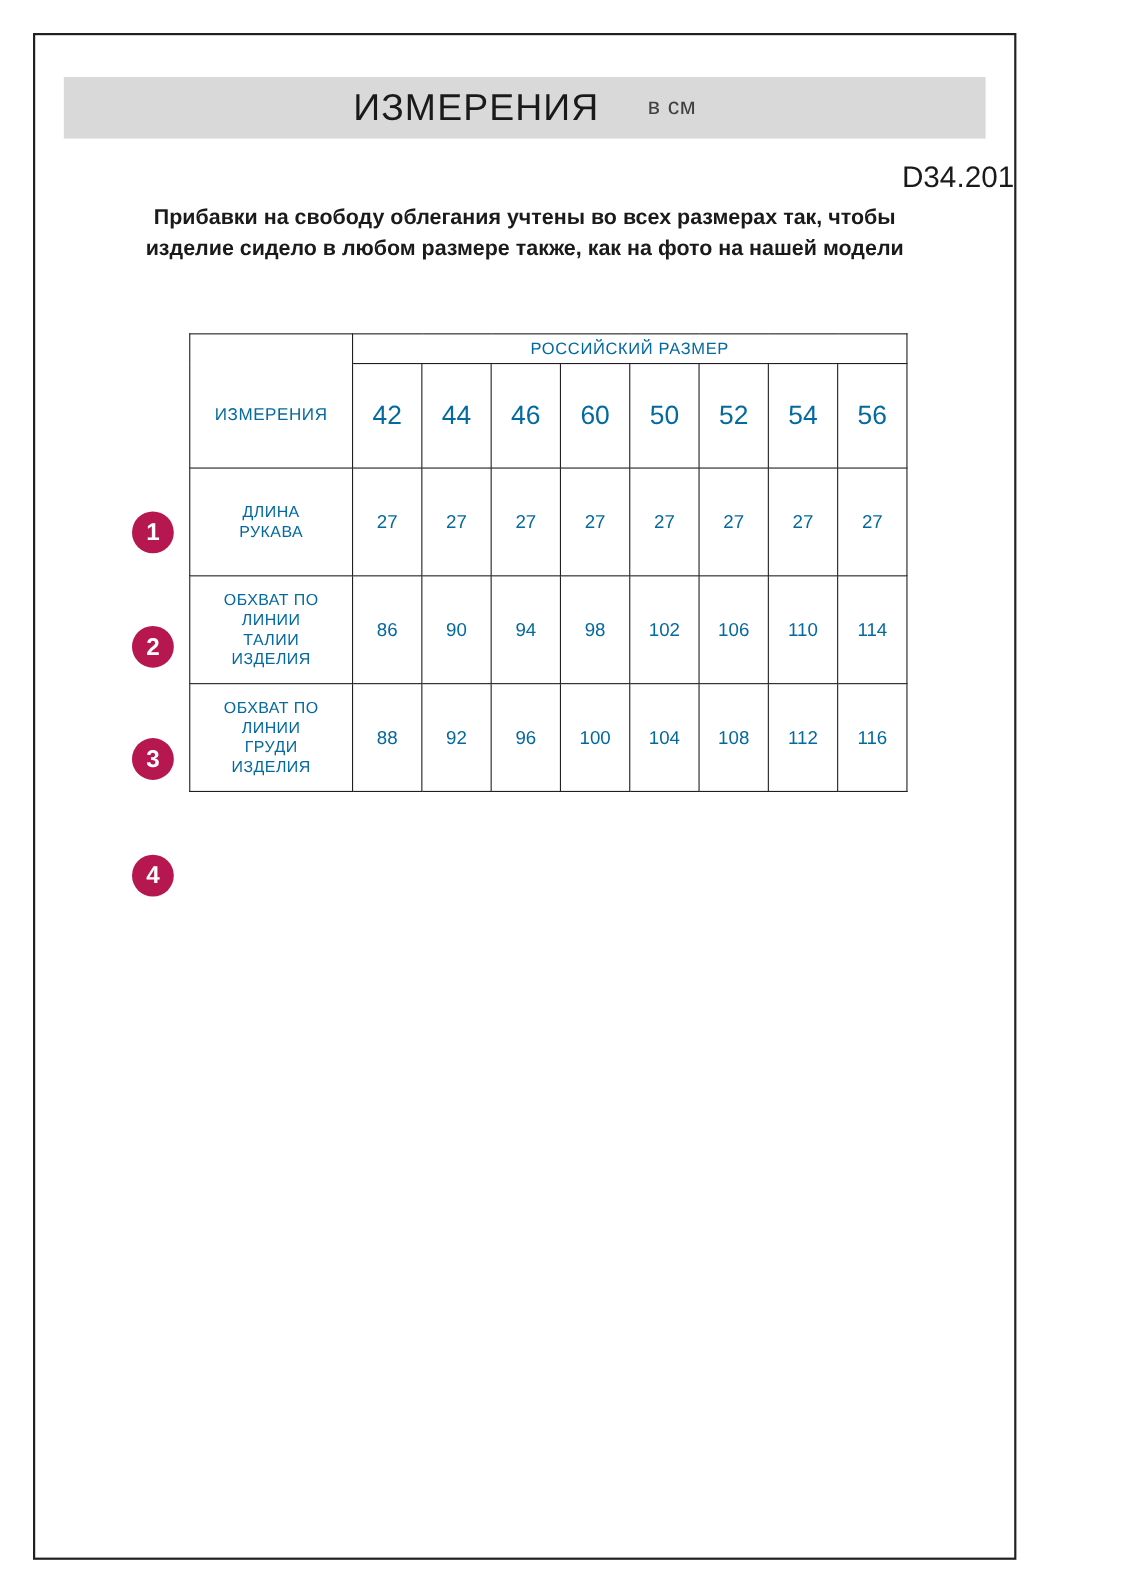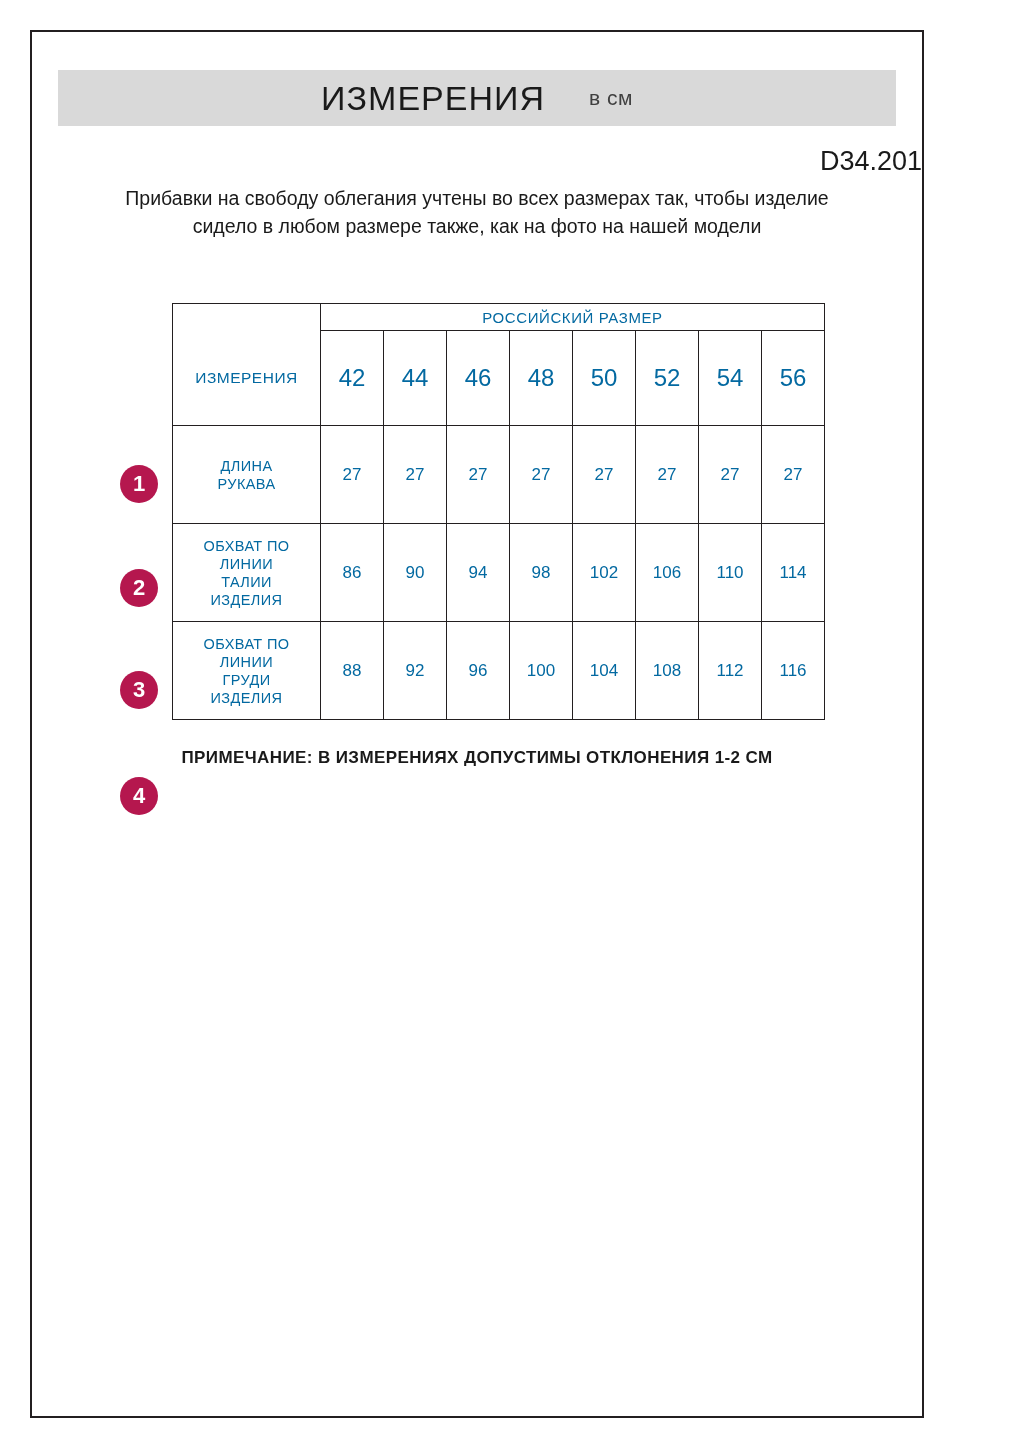--- a/index.html
+++ b/index.html
@@ -66,20 +66,21 @@
     margin-top: 20px;
     color: #1a1a1a;
   }
   .note-text {
     margin: 8px auto 0 auto;
     width: 730px;
     text-align: center;
     font-size: 19.5px;
     line-height: 1.42;
     color: #1a1a1a;
+    font-weight: bold;
   }
   
   .table-wrap {
     position: relative;
     margin: 63px 0 0 0;
   }
   table.size-table {
     border-collapse: collapse;
     margin-left: 140px;
     table-layout: fixed;
@@ -185,21 +186,21 @@
         <tbody>
           <tr>
             <td class="hdr-top-empty"></td>
             <td class="hdr-russian" colspan="8">РОССИЙСКИЙ РАЗМЕР</td>
           </tr>
           <tr>
             <td class="hdr-meas">ИЗМЕРЕНИЯ</td>
             <td class="hdr-size">42</td>
             <td class="hdr-size">44</td>
             <td class="hdr-size">46</td>
-            <td class="hdr-size">48</td>
+            <td class="hdr-size">60</td>
             <td class="hdr-size">50</td>
             <td class="hdr-size">52</td>
             <td class="hdr-size">54</td>
             <td class="hdr-size">56</td>
           </tr>
 
           <tr class="data-row">
             <td class="row-label">ДЛИНА РУКАВА</td>
             <td class="row-value">27</td>
             <td class="row-value">27</td>
@@ -232,15 +233,14 @@
             <td class="row-value">100</td>
             <td class="row-value">104</td>
             <td class="row-value">108</td>
             <td class="row-value">112</td>
             <td class="row-value">116</td>
           </tr>
         </tbody>
       </table>
     </div>
 
-    <div class="footnote">ПРИМЕЧАНИЕ: В ИЗМЕРЕНИЯХ ДОПУСТИМЫ ОТКЛОНЕНИЯ 1-2 СМ</div>
   </div>
 </div>
 
 </body></html>

